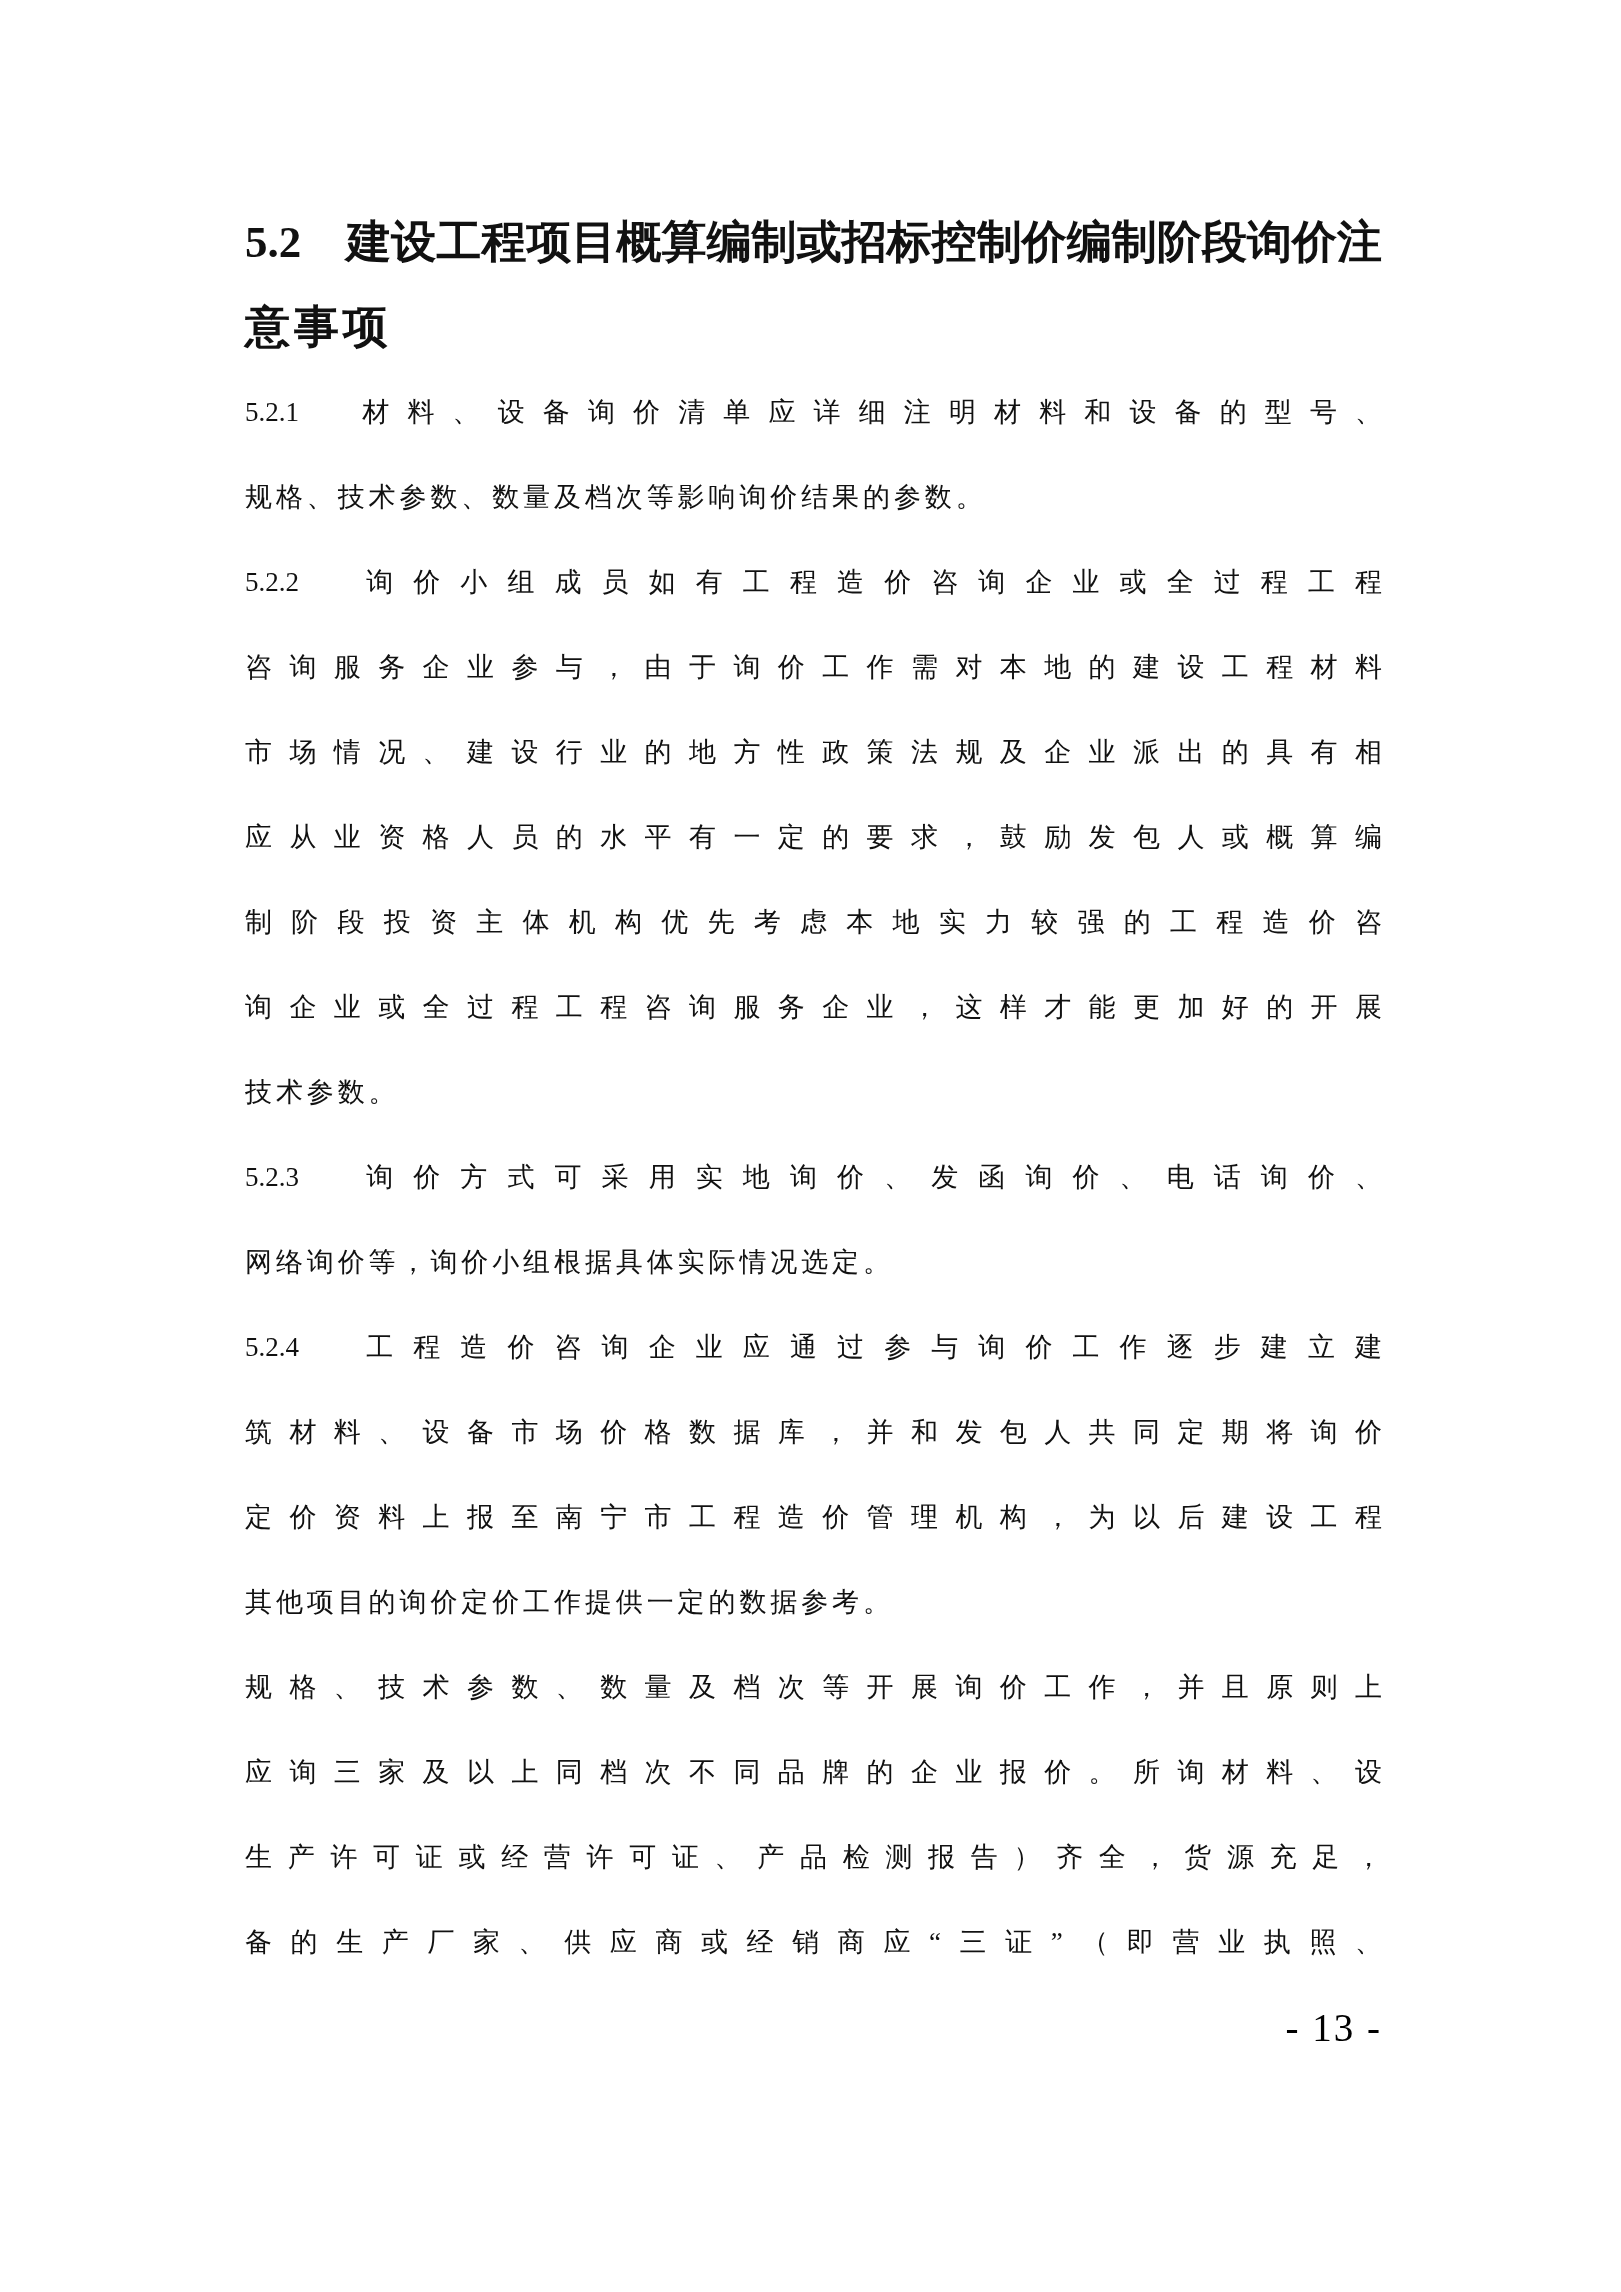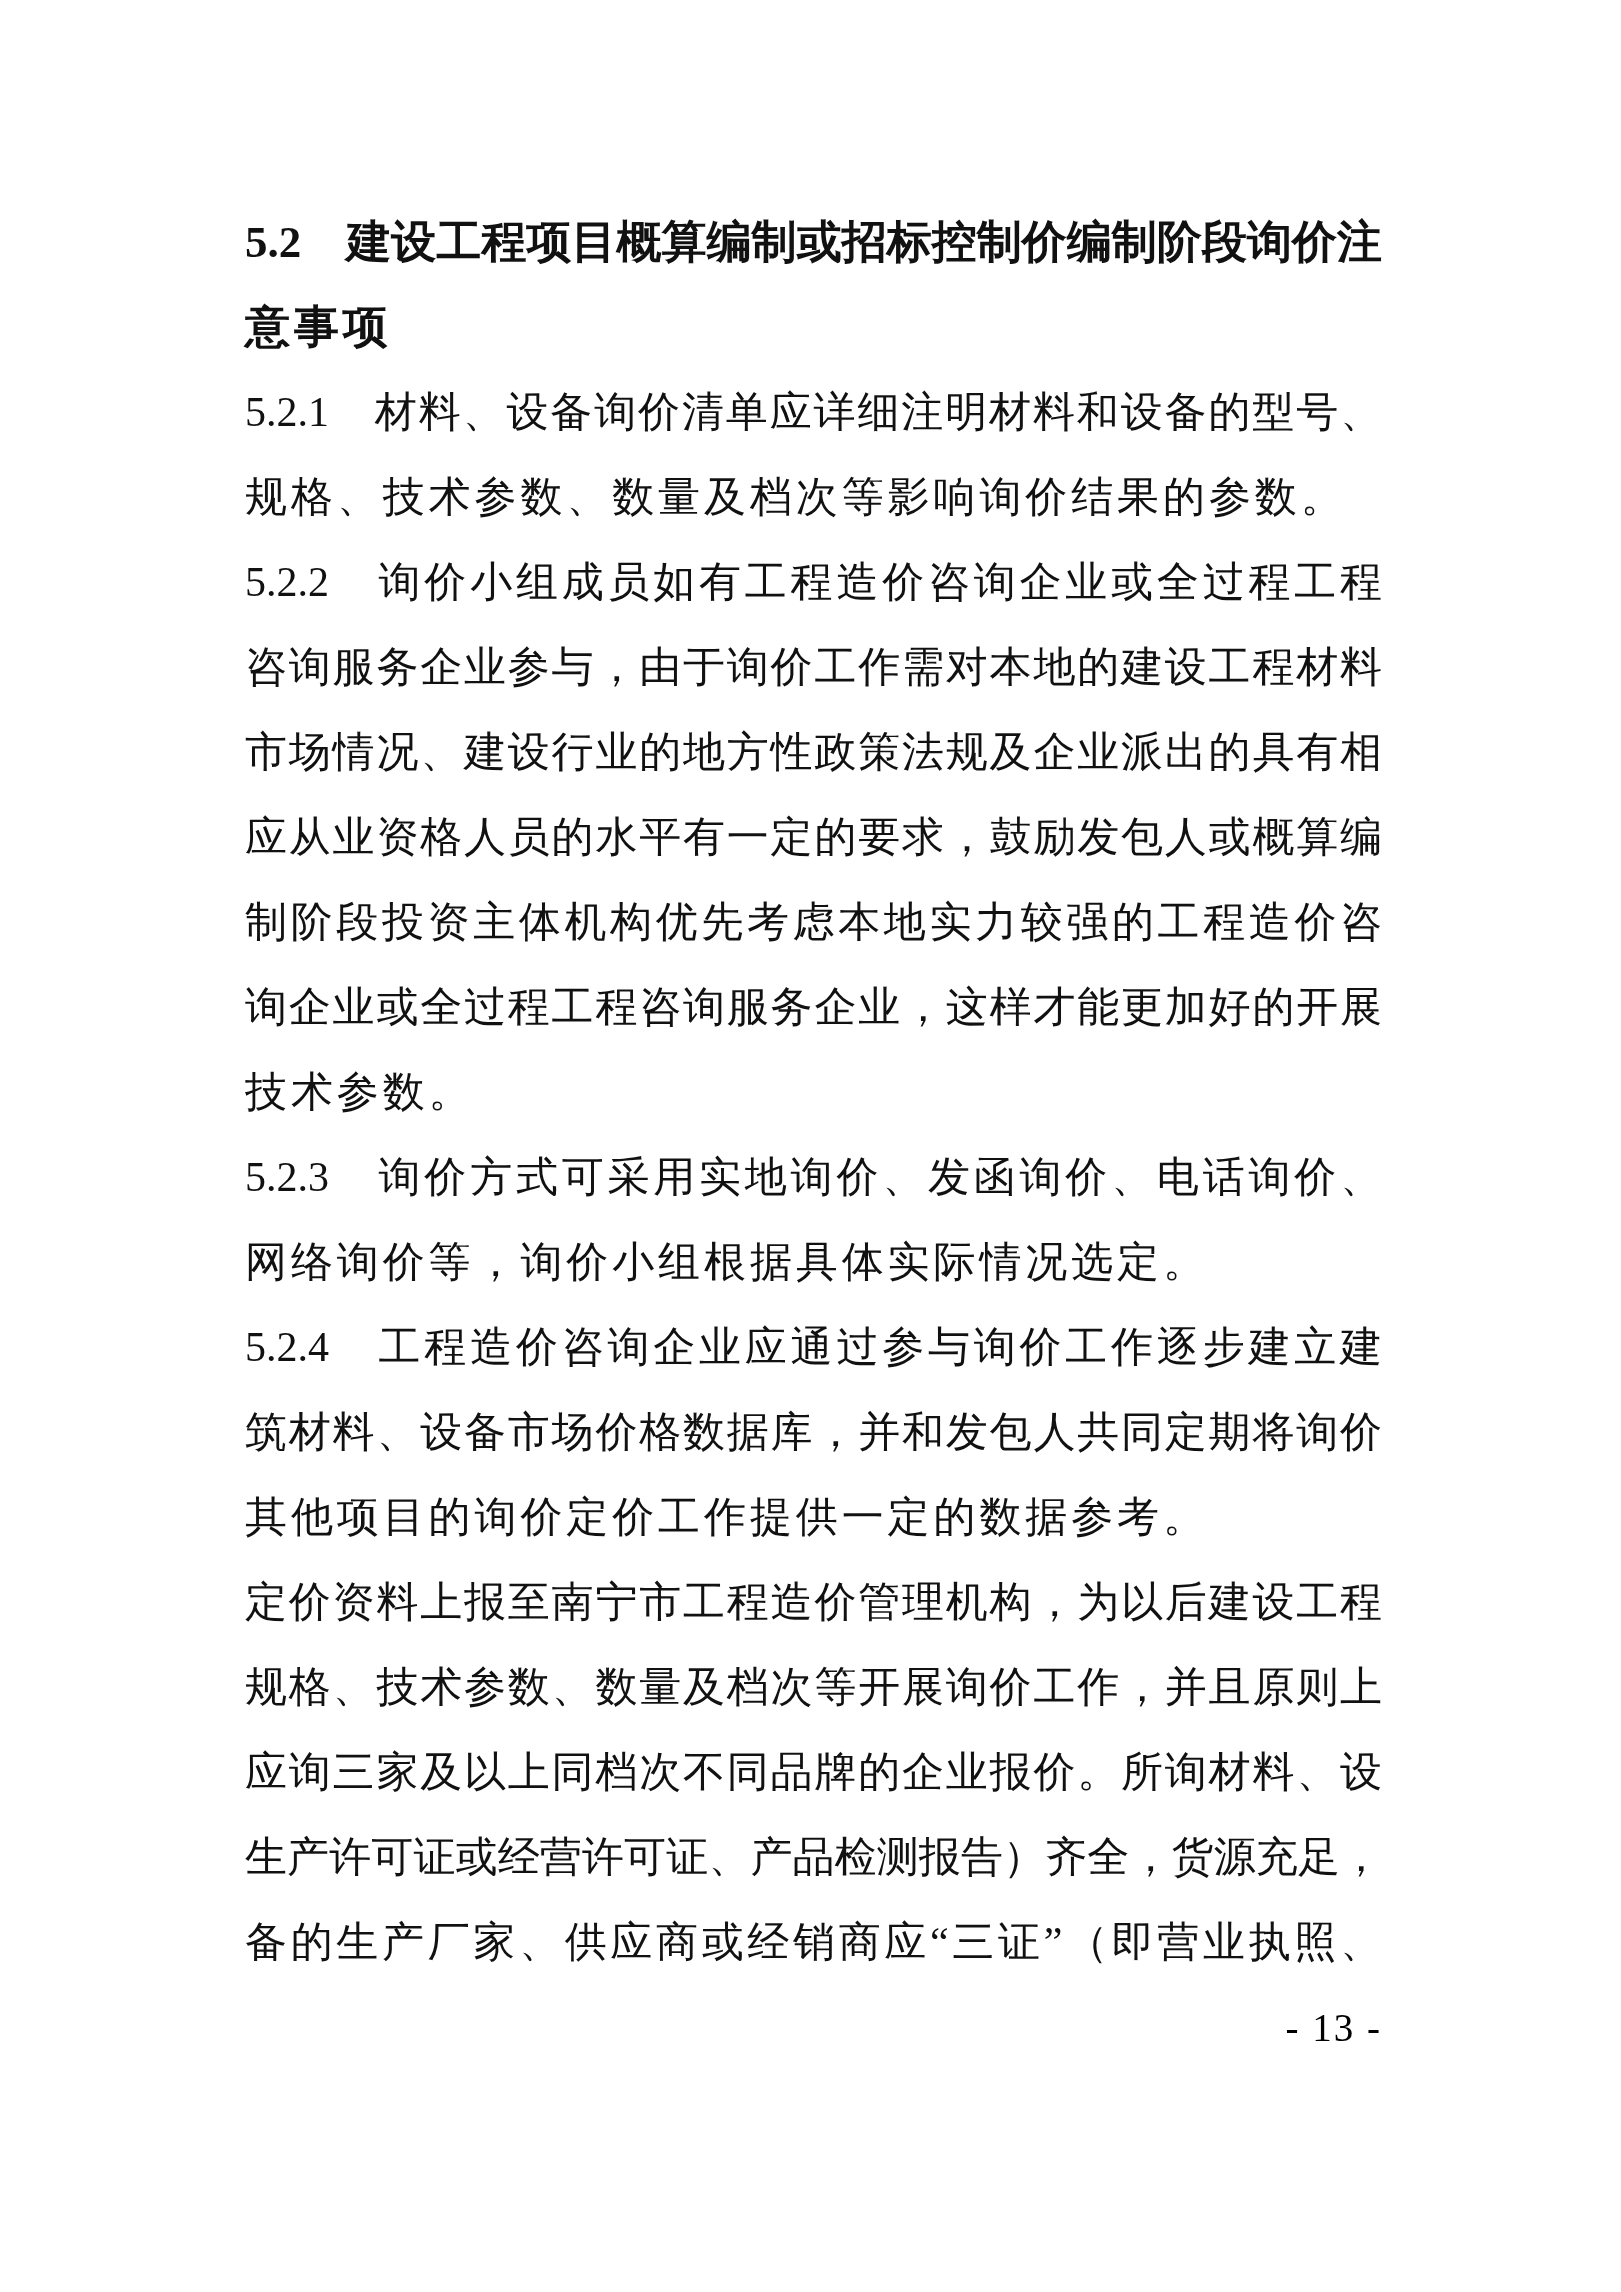--- a/index.html
+++ b/index.html
@@ -18,21 +18,21 @@
   }
   .content {
     position: absolute;
     left: 245px;
     top: 200px;
     width: 1137px;
   }
   .line {
     height: 85px;
     line-height: 85px;
-    font-size: 42px;
+    font-size: 27px;
     letter-spacing: 3.9px;
     text-align: left;
     overflow: visible;
   }
   .line.fill {
     letter-spacing: 0;
     text-align: justify;
     text-align-last: justify;
   }
   .line.h {
@@ -65,22 +65,22 @@
     <div class="line fill">应从业资格人员的水平有一定的要求，鼓励发包人或概算编</div>
     <div class="line fill">制阶段投资主体机构优先考虑本地实力较强的工程造价咨</div>
     <div class="line fill">询企业或全过程工程咨询服务企业，这样才能更加好的开展</div>
     <div class="line">技术参数。</div>
 
     <div class="line fill">5.2.3　询价方式可采用实地询价、发函询价、电话询价、</div>
     <div class="line">网络询价等，询价小组根据具体实际情况选定。</div>
 
     <div class="line fill">5.2.4　工程造价咨询企业应通过参与询价工作逐步建立建</div>
     <div class="line fill">筑材料、设备市场价格数据库，并和发包人共同定期将询价</div>
+    <div class="line fill">定价资料上报至南宁市工程造价管理机构，为以后建设工程</div>
     <div class="line">其他项目的询价定价工作提供一定的数据参考。</div>
-    <div class="line fill">定价资料上报至南宁市工程造价管理机构，为以后建设工程</div>
 
     <div class="line fill">规格、技术参数、数量及档次等开展询价工作，并且原则上</div>
     <div class="line fill">应询三家及以上同档次不同品牌的企业报价。所询材料、设</div>
     <div class="line fill">生产许可证或经营许可证、产品检测报告）齐全，货源充足，</div>
     <div class="line fill">备的生产厂家、供应商或经销商应“三证”（即营业执照、</div>
 
     <div class="line pagenum">- 13 -</div>
 
   </div>
 </div>

